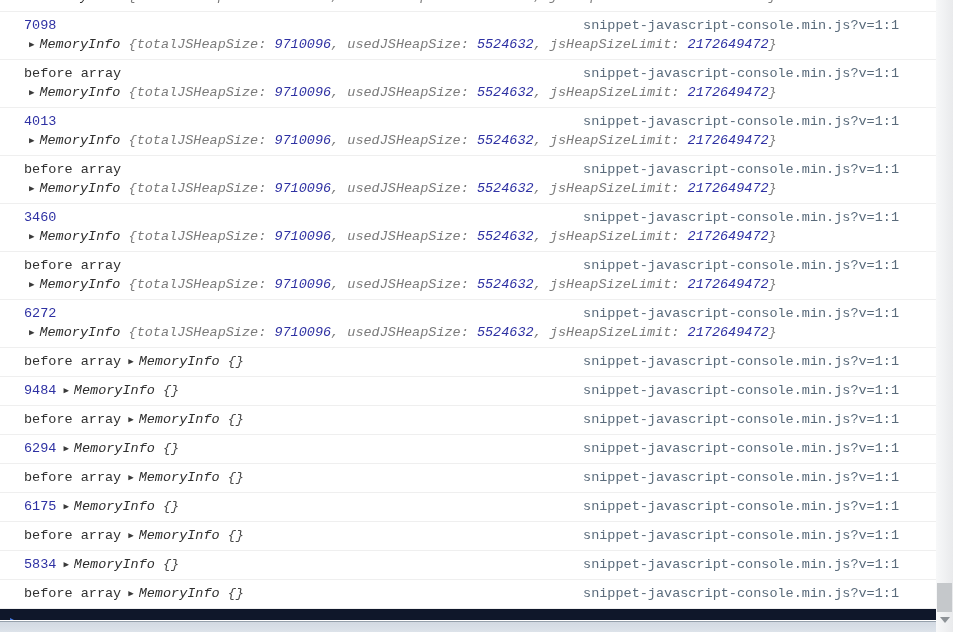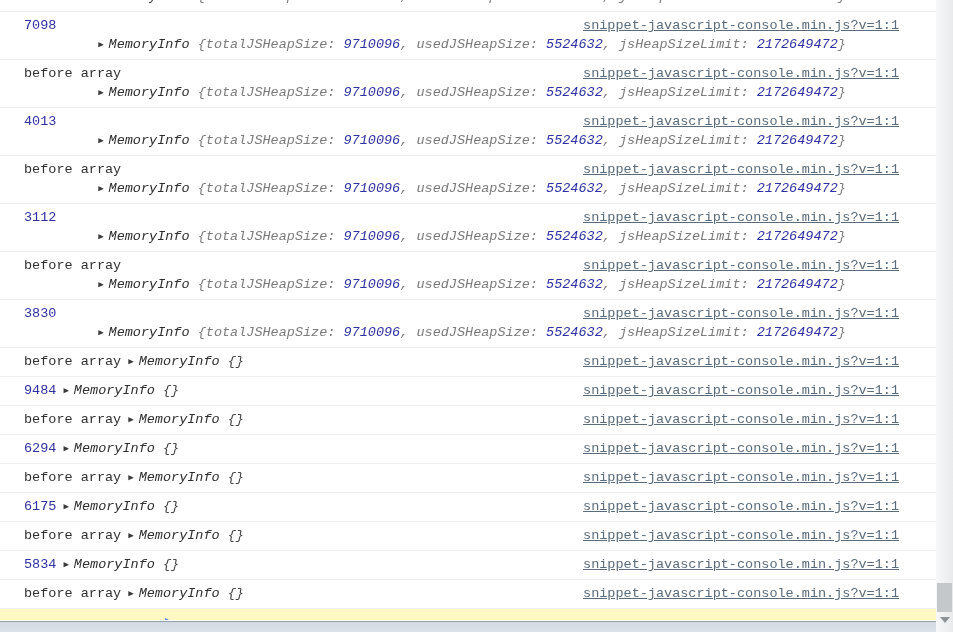--- a/index.html
+++ b/index.html
@@ -11,36 +11,36 @@
     --separator:#efefef;
     --prompt-blue:#4a7fe8;
   }
   *{box-sizing:border-box;}
   html,body{margin:0;padding:0;}
   body{
     width:953px;height:632px;overflow:hidden;position:relative;background:#fff;
     font-family:"Liberation Mono","DejaVu Sans Mono",monospace;
     font-size:13.5px;color:var(--text-dark);
   }
-  .devtools{position:absolute;left:0;top:0;width:936px;height:620px;overflow:hidden;background:#fef9c3;text-align:center;}
+  .devtools{position:absolute;left:0;top:0;width:936px;height:620px;overflow:hidden;background:#0f172a;}
   .entry{border-bottom:1px solid var(--separator);padding:4px 37px 4px 24px;background:#fff;}
   .entry.partial{margin-top:-17px;}
   .line{line-height:19px;white-space:nowrap;}
   .line1{display:flex;justify-content:space-between;align-items:baseline;}
   .line2{padding-left:5px;}
   .label.number{color:var(--number-blue);}
   .label.text{color:var(--text-dark);}
   .left .preview{margin-left:7px;}
-  .preview{font-style:italic;color:var(--object-plain);margin-left:16px;}
+  .preview{font-style:italic;color:var(--object-plain);}
   .tri{font-style:normal;font-size:9px;color:#3a3a3a;margin-right:5px;display:inline-block;vertical-align:1px;}
   .cls{color:#2f2f2f;}
   .tok.plain{color:var(--object-plain);}
   .tok.number{color:var(--number-blue);}
   .tok.dark{color:var(--object-dark);}
-  .srclink{color:var(--link);text-decoration:underline;cursor:pointer;flex:none;}
+  .srclink{color:var(--link);cursor:pointer;flex:none;}
   .prompt-row{padding:7px 0 0 9px;height:36px;cursor:text;}
   .prompt-chevron{color:var(--prompt-blue);font-weight:bold;display:inline-block;transform:scale(0.85,1.05);}
   .prompt-input{display:inline-block;min-width:600px;outline:none;margin-left:8px;}
   .bottom-band{position:absolute;left:0;right:0;bottom:0;height:11px;border-top:1px solid #95a0ab;background:linear-gradient(#d2d9e2,#dde3ea);}
   .scrollbar{position:absolute;top:0;right:0;width:17px;height:632px;background:linear-gradient(to right,#f7f8f9,#e9eaec);z-index:5;}
   .scroll-track{position:absolute;inset:0;}
   .scroll-thumb{position:absolute;top:583px;left:1px;width:15px;height:29px;background:#c5c8cb;}
   .scroll-down{position:absolute;bottom:4px;left:0;width:17px;height:16px;display:flex;align-items:center;justify-content:center;cursor:default;}
   .down-arrow{width:0;height:0;border-left:5px solid transparent;border-right:5px solid transparent;border-top:6px solid #8d9297;}
 </style>
@@ -75,35 +75,35 @@
       </div>
       <div class="entry wrapped">
         <div class="line line1">
           <span class="label text">before array</span>
           <a class="srclink">snippet-javascript-console.min.js?v=1:1</a>
         </div>
         <div class="line line2"><span class="preview"><span class="tri">▶</span><span class="cls">MemoryInfo </span><span class="tok plain">{totalJSHeapSize: </span><span class="tok number">9710096</span><span class="tok plain">, usedJSHeapSize: </span><span class="tok number">5524632</span><span class="tok plain">, jsHeapSizeLimit: </span><span class="tok number">2172649472</span><span class="tok plain">}</span></span></div>
       </div>
       <div class="entry wrapped">
         <div class="line line1">
-          <span class="label number">3112</span>
+          <span class="label number">3460</span>
           <a class="srclink">snippet-javascript-console.min.js?v=1:1</a>
         </div>
         <div class="line line2"><span class="preview"><span class="tri">▶</span><span class="cls">MemoryInfo </span><span class="tok plain">{totalJSHeapSize: </span><span class="tok number">9710096</span><span class="tok plain">, usedJSHeapSize: </span><span class="tok number">5524632</span><span class="tok plain">, jsHeapSizeLimit: </span><span class="tok number">2172649472</span><span class="tok plain">}</span></span></div>
       </div>
       <div class="entry wrapped">
         <div class="line line1">
           <span class="label text">before array</span>
           <a class="srclink">snippet-javascript-console.min.js?v=1:1</a>
         </div>
         <div class="line line2"><span class="preview"><span class="tri">▶</span><span class="cls">MemoryInfo </span><span class="tok plain">{totalJSHeapSize: </span><span class="tok number">9710096</span><span class="tok plain">, usedJSHeapSize: </span><span class="tok number">5524632</span><span class="tok plain">, jsHeapSizeLimit: </span><span class="tok number">2172649472</span><span class="tok plain">}</span></span></div>
       </div>
       <div class="entry wrapped">
         <div class="line line1">
-          <span class="label number">3830</span>
+          <span class="label number">6272</span>
           <a class="srclink">snippet-javascript-console.min.js?v=1:1</a>
         </div>
         <div class="line line2"><span class="preview"><span class="tri">▶</span><span class="cls">MemoryInfo </span><span class="tok plain">{totalJSHeapSize: </span><span class="tok number">9710096</span><span class="tok plain">, usedJSHeapSize: </span><span class="tok number">5524632</span><span class="tok plain">, jsHeapSizeLimit: </span><span class="tok number">2172649472</span><span class="tok plain">}</span></span></div>
       </div>
       <div class="entry single">
         <div class="line line1">
           <span class="left"><span class="label text">before array</span><span class="preview"><span class="tri">▶</span><span class="cls">MemoryInfo </span><span class="tok dark">{}</span></span></span>
           <a class="srclink">snippet-javascript-console.min.js?v=1:1</a>
         </div>
       </div>

